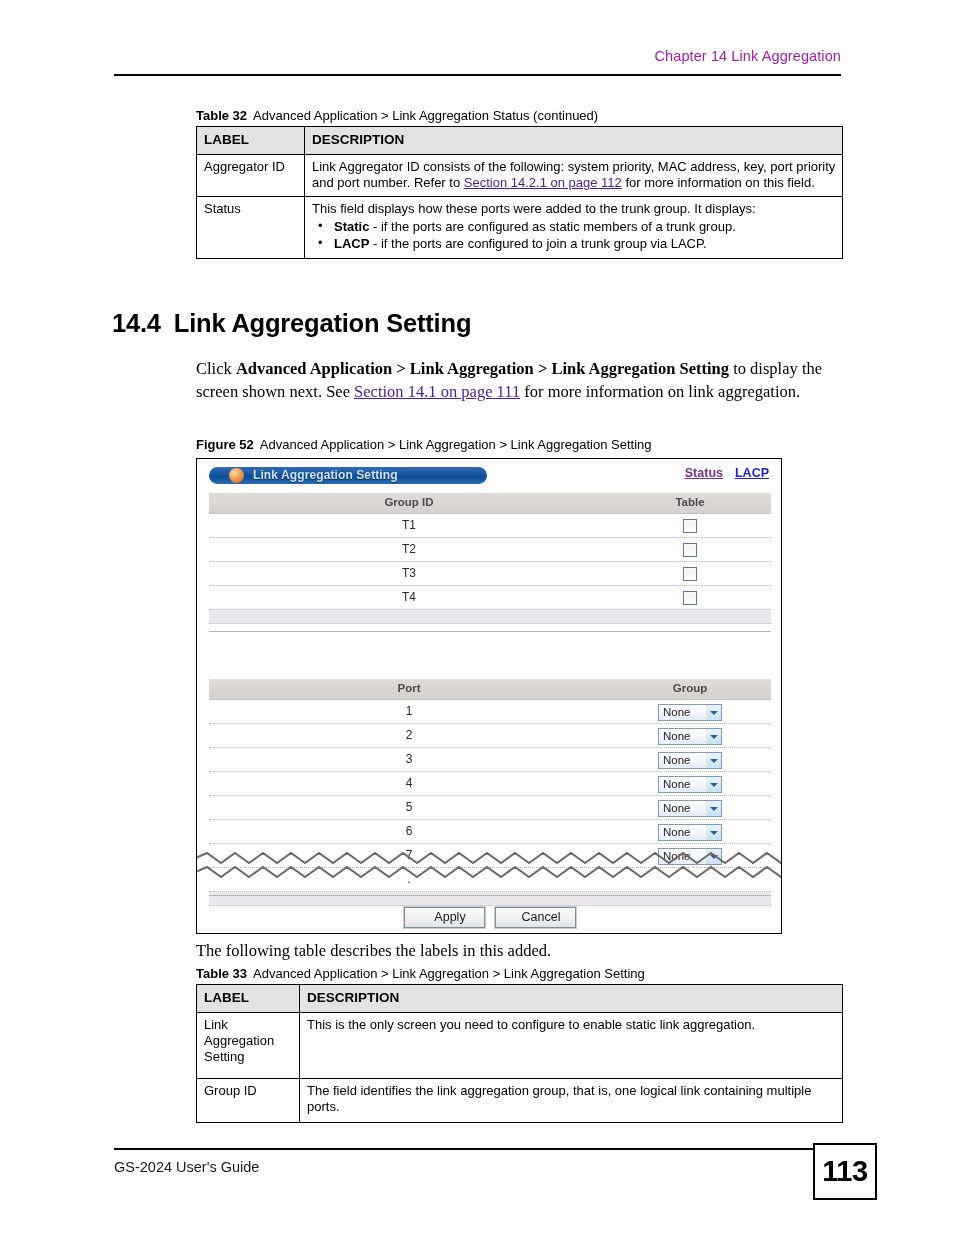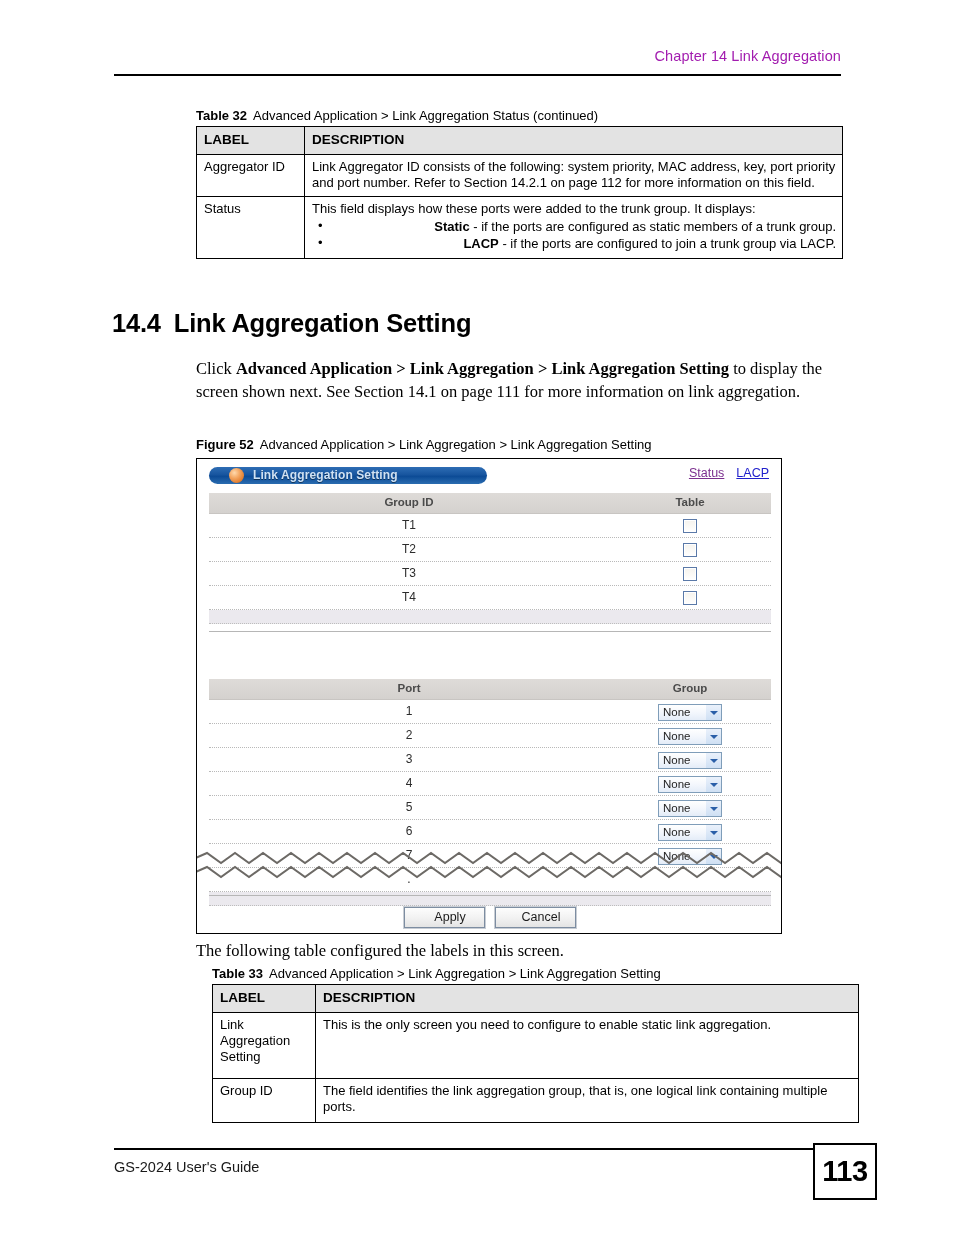--- a/index.html
+++ b/index.html
@@ -61,33 +61,32 @@
     text-align: left;
   }
   table.doc th {
     background: #e3e3e3;
     font-weight: bold;
     font-size: 13.5px;
     padding-top: 5px;
     padding-bottom: 6px;
   }
   table.doc td.lbl { font-size: 13px; }
-  .xref { color: #000000; }
+  .xref { color: #4c1d95; text-decoration: underline; }
   .bld { font-weight: bold; }
 
   ul.bul {
     margin: 2px 0 0 0;
     padding: 0;
     list-style: none;
   }
   ul.bul li {
     position: relative;
     padding-left: 22px;
     line-height: 1.3;
-    text-align: right;
   }
   ul.bul li:before {
     content: "\2022";
     position: absolute;
     left: 6px;
     top: -1px;
     font-size: 13px;
   }
 
   
@@ -170,21 +169,21 @@
     border-radius: 50%;
     background: radial-gradient(circle at 36% 32%, #ffd9ad 0%, #f3a661 38%, #e07a2b 75%, #c3641f 100%);
   }
 
   
   .ui-navlinks {
     position: absolute;
     right: 12px;
     top: 7px;
     font-size: 12.5px;
-    font-weight: normal;
+    font-weight: bold;
   }
   .ui-navlinks a {
     text-decoration: underline;
     margin-left: 12px;
     cursor: pointer;
   }
   .lnk-status { color: #7c2f8f; }
   .lnk-lacp { color: #2020cc; }
 
   
@@ -321,21 +320,21 @@
   .after-fig {
     position: absolute;
     left: 196px;
     top: 941px;
     font-family: "Liberation Serif", serif;
     font-size: 16.5px;
     color: #000;
   }
 
   
-  #tbl33-wrap { position: absolute; left: 196px; top: 966px; width: 647px; margin-left: 16px; }
+  #tbl33-wrap { position: absolute; left: 196px; top: 966px; width: 647px; }
   #tbl33 { width: 647px; }
   #tbl33 col.c1 { width: 103px; }
 
   
   .footer-rule {
     position: absolute;
     left: 114px;
     top: 1148px;
     width: 700px;
     height: 2px;
@@ -503,21 +502,21 @@
 
     <div class="divider-line" style="top:436px;"></div>
 
     <div class="ui-buttons" style="top:448px;">
       <span class="ui-btn">Apply</span><span class="ui-btn">Cancel</span>
     </div>
 
   </div>
 </div>
 
-<div class="after-fig">The following table configured the labels in this screen.</div>
+<div class="after-fig">The following table describes the labels in this added.</div>
 
 <div id="tbl33-wrap">
   <div class="tbl-caption">
     <b>Table 33</b><span class="cap-rest">Advanced Application &gt; Link Aggregation &gt; Link Aggregation Setting</span>
   </div>
   <table class="doc" id="tbl33">
     <colgroup>
         <col class="c1">
         <col>
       </colgroup>

